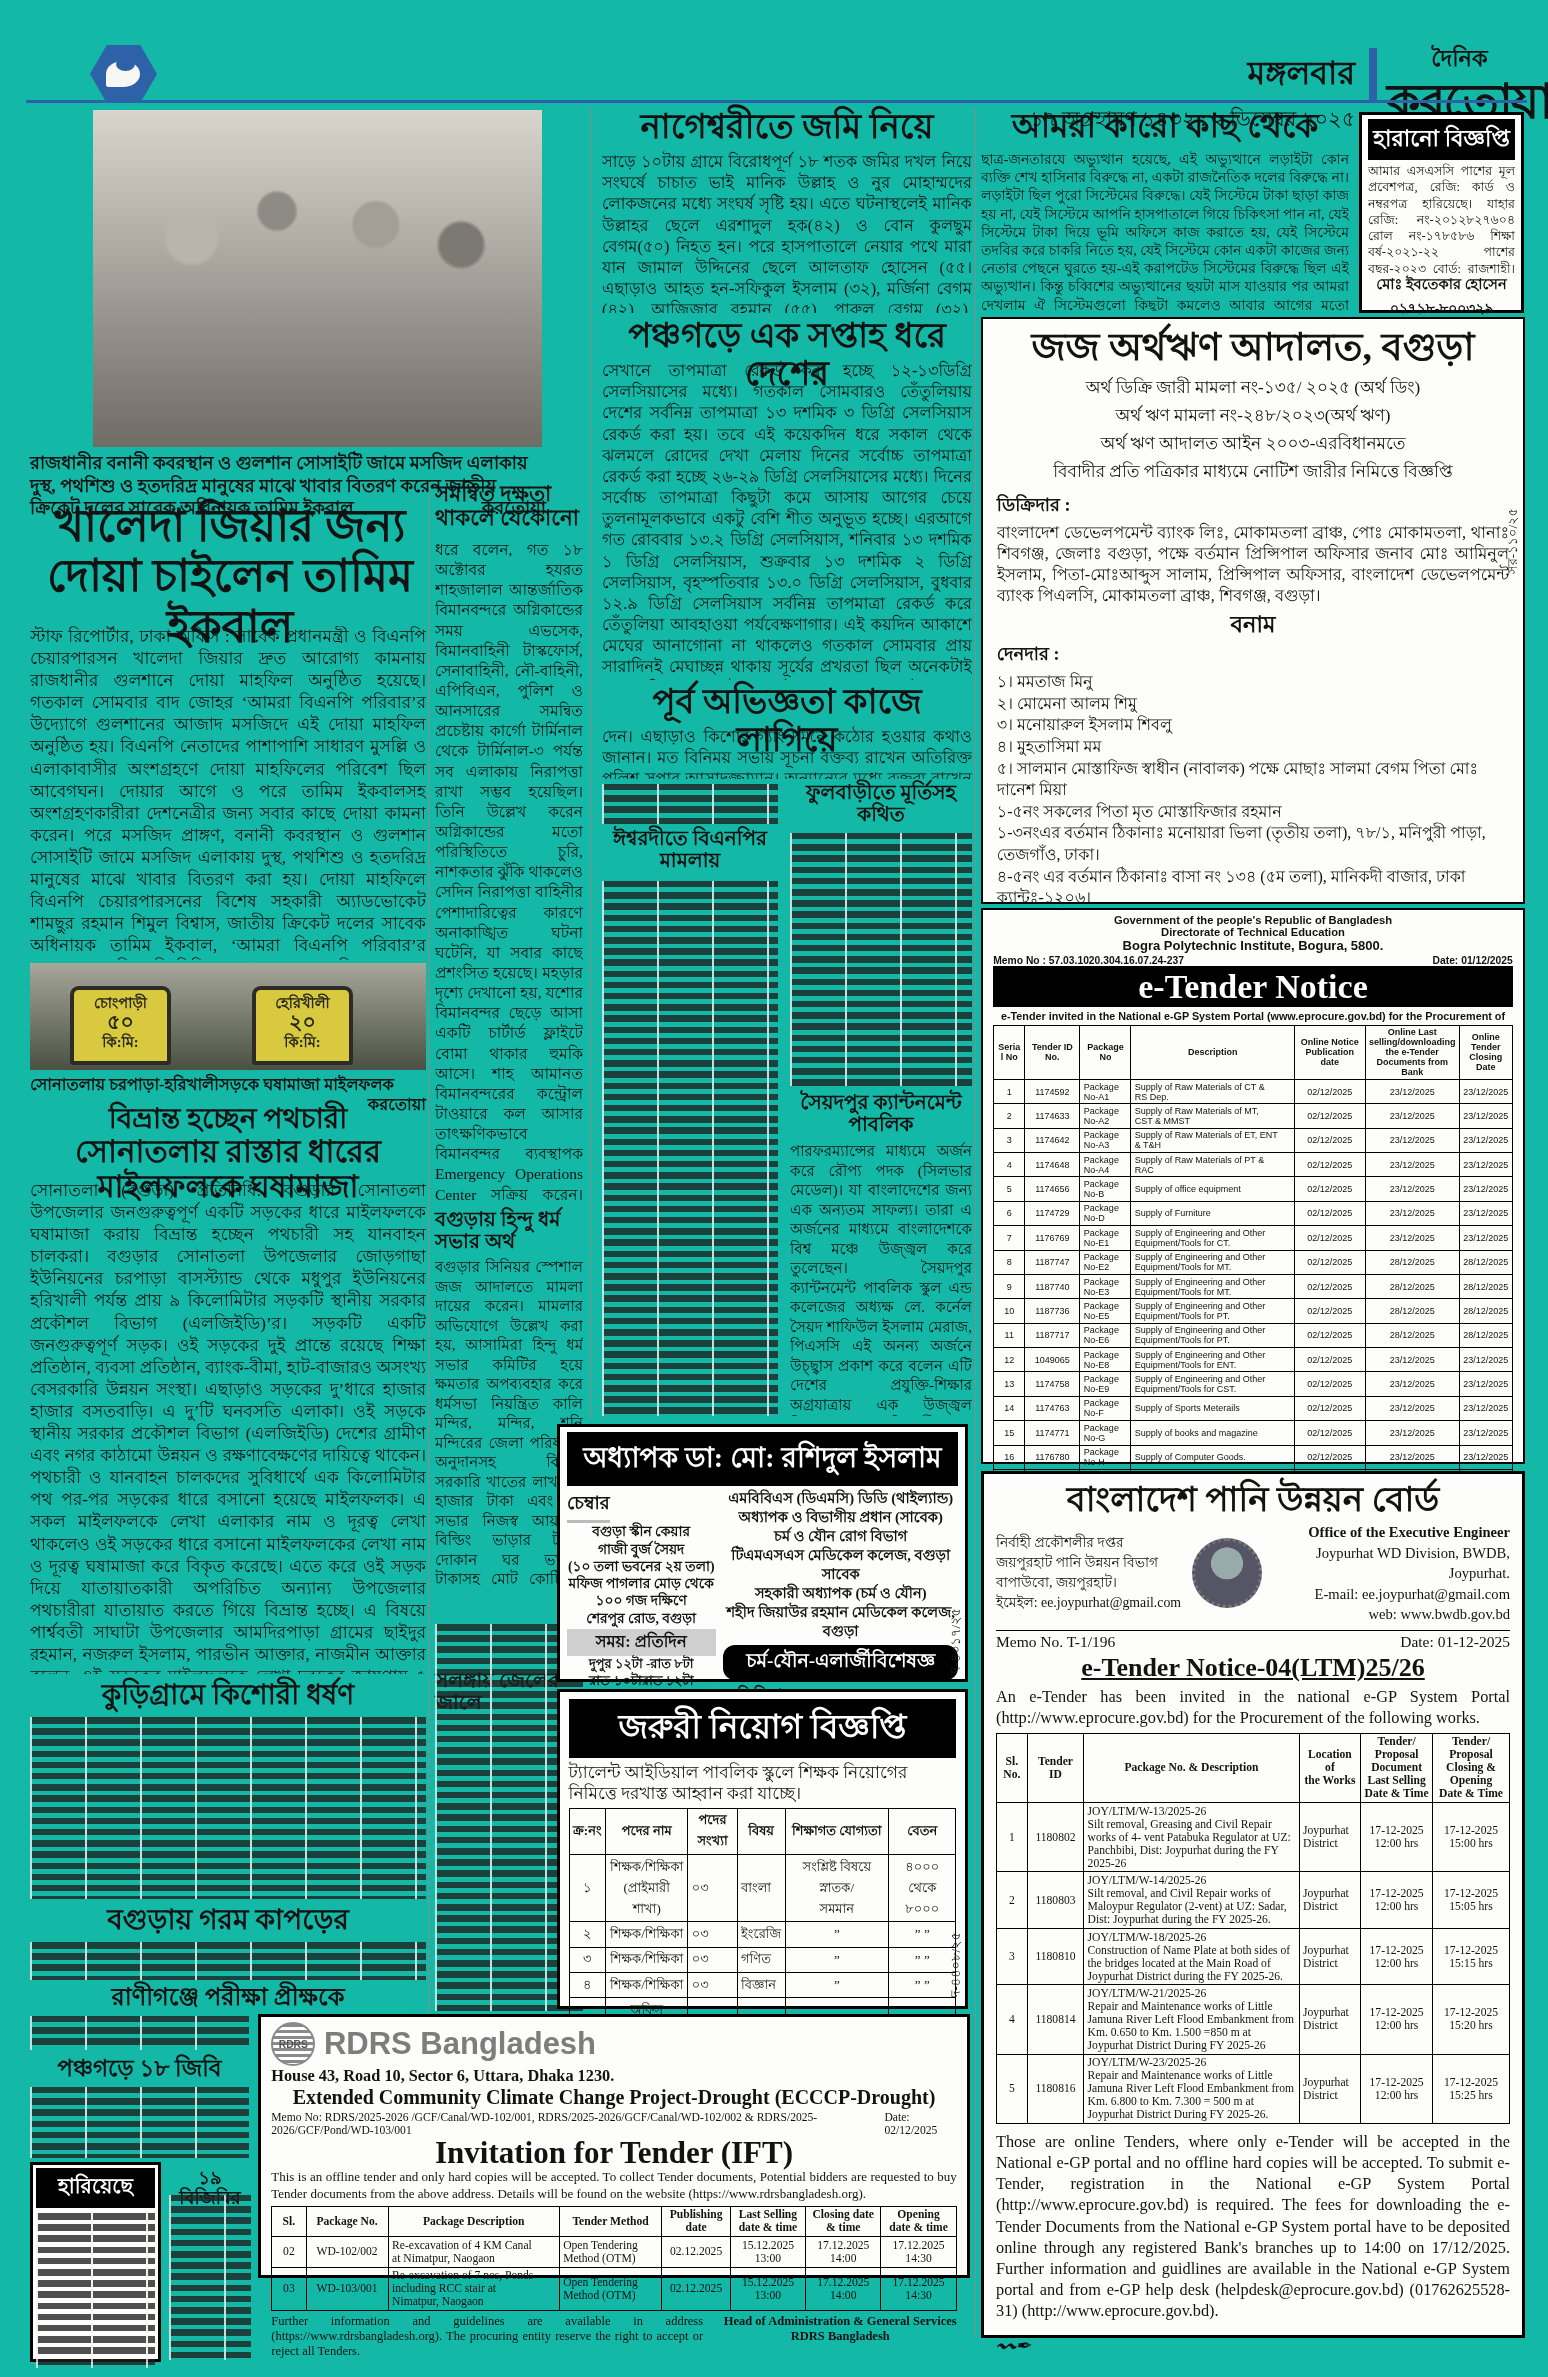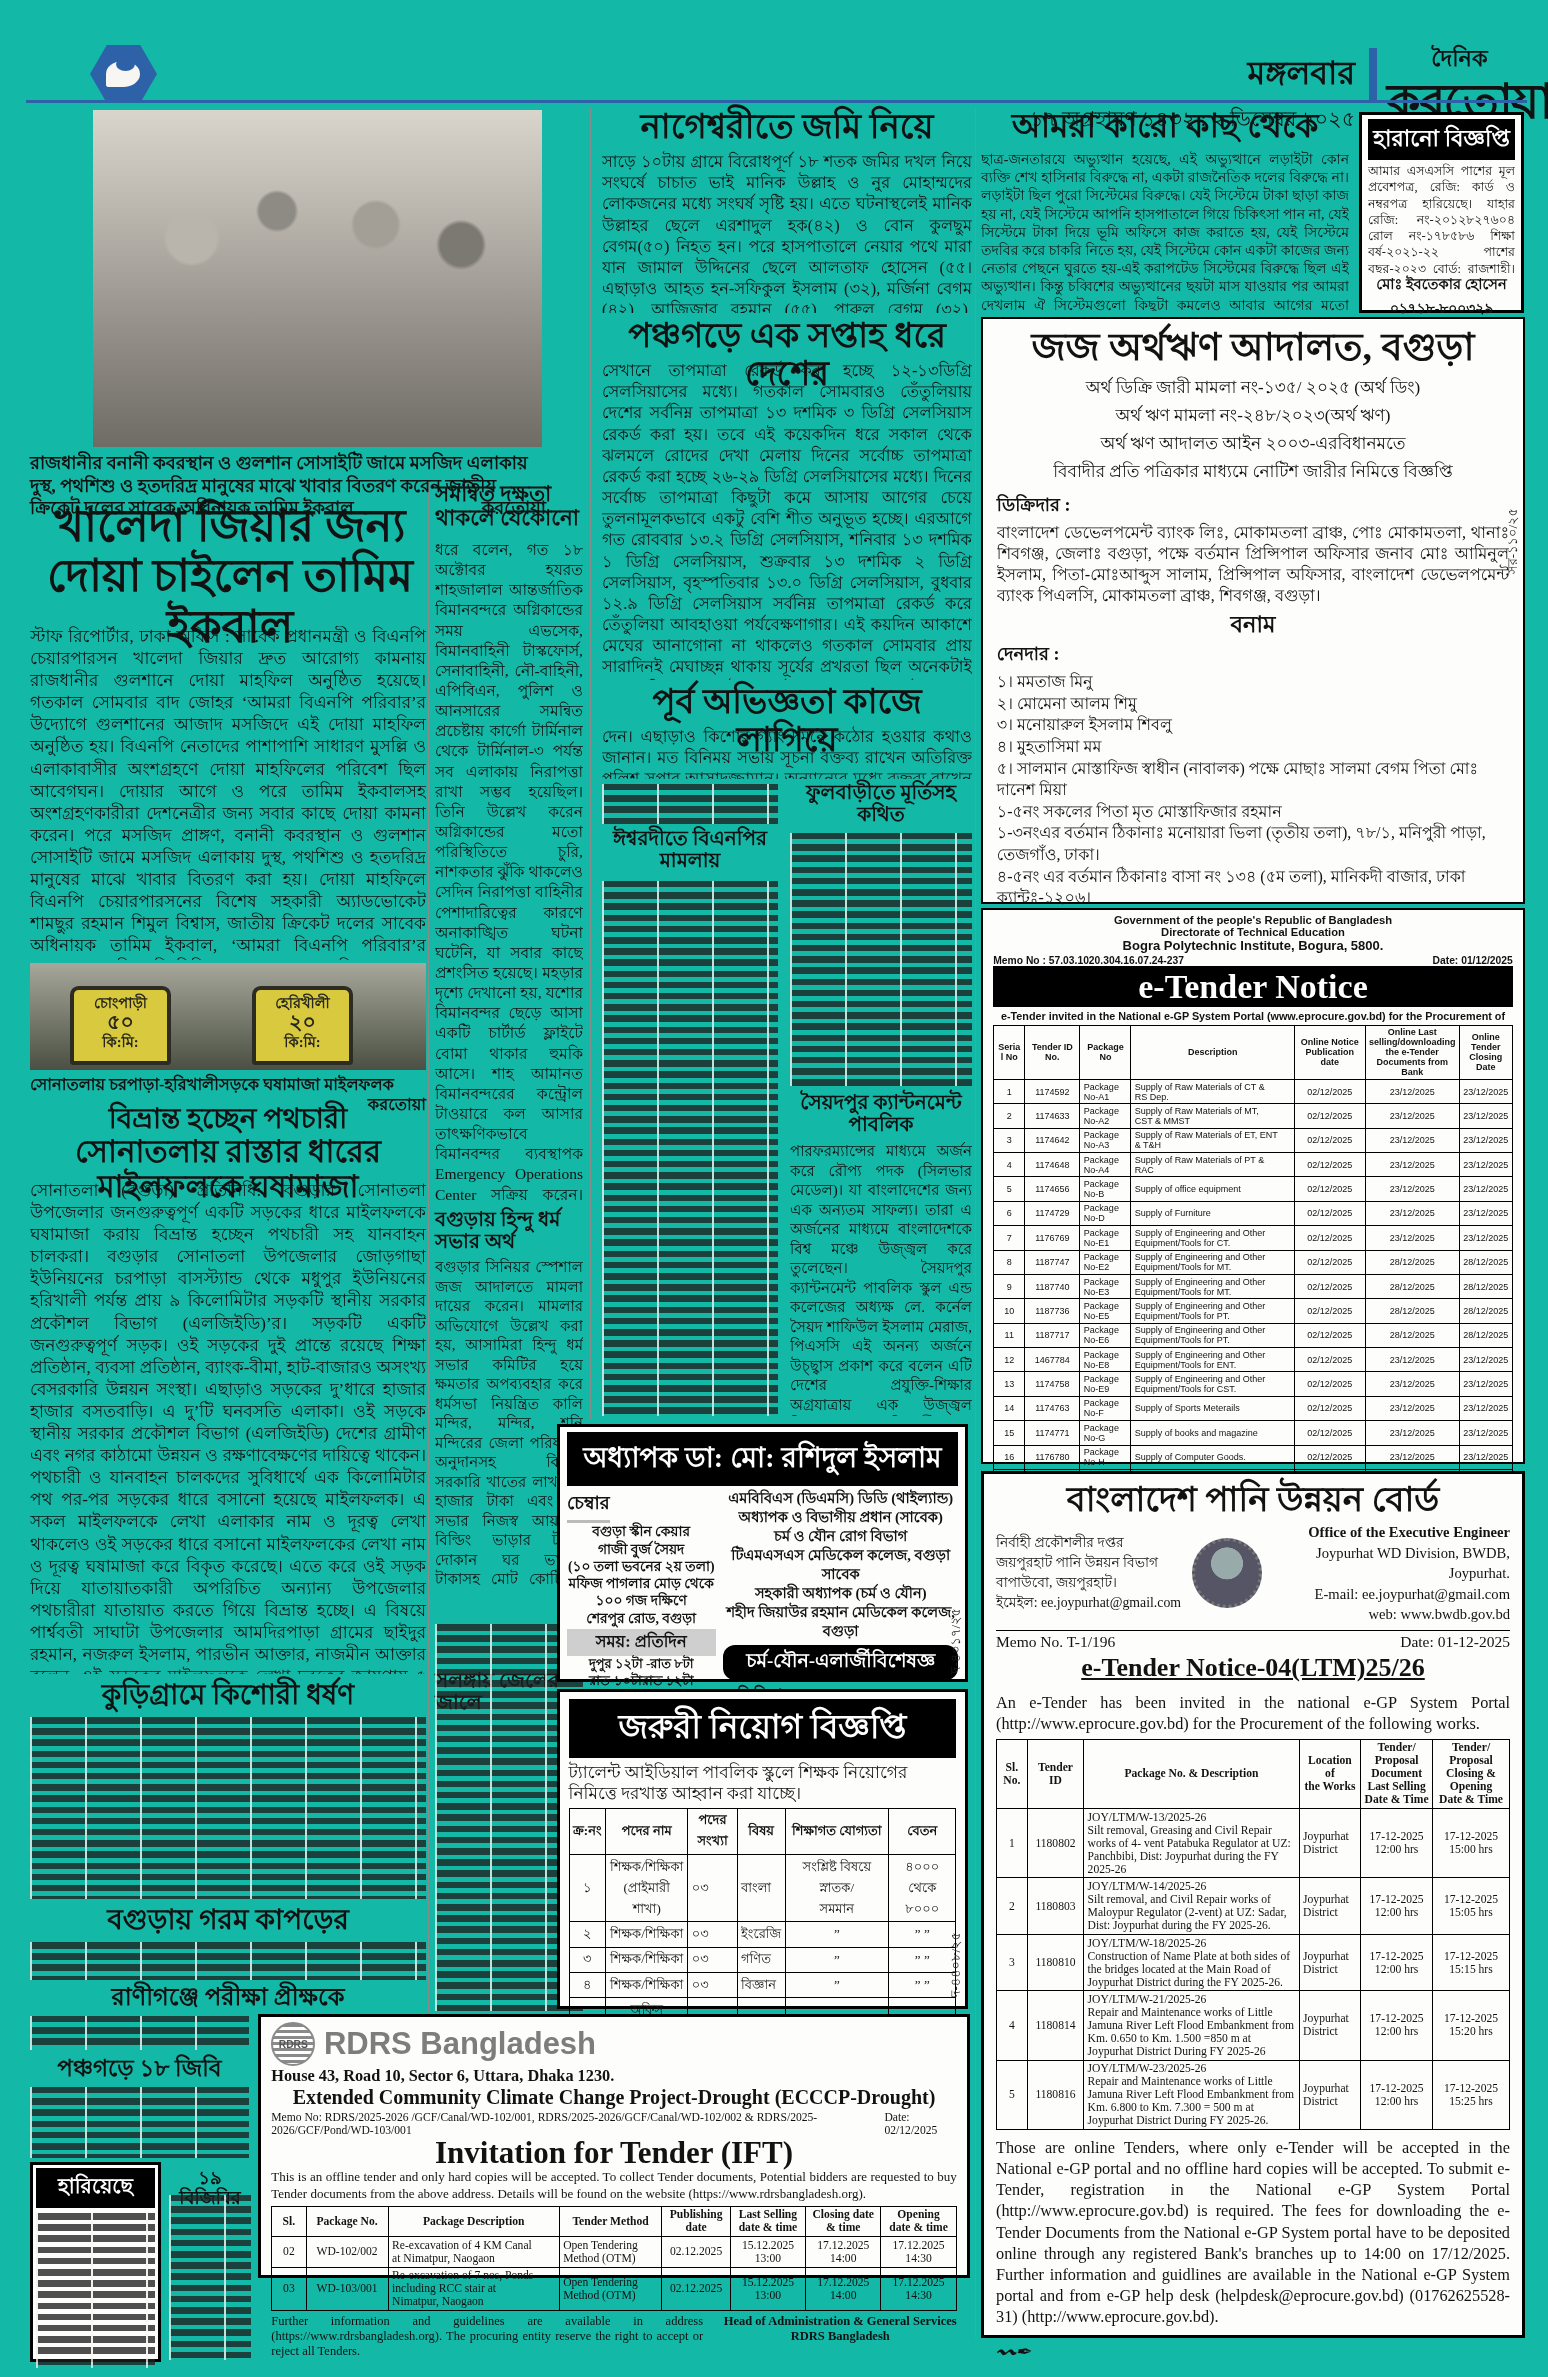--- a/index.html
+++ b/index.html
@@ -528,21 +528,21 @@
               <td class="left">Package
 No-E6</td>
               <td class="left">Supply of Engineering and Other
 Equipment/Tools for PT.</td>
               <td>02/12/2025</td>
               <td>28/12/2025</td>
               <td>28/12/2025</td>
             </tr>
             <tr>
               <td>12</td>
-              <td>1467784</td>
+              <td>1049065</td>
               <td class="left">Package
 No-E8</td>
               <td class="left">Supply of Engineering and Other
 Equipment/Tools for ENT.</td>
               <td>02/12/2025</td>
               <td>23/12/2025</td>
               <td>23/12/2025</td>
             </tr>
             <tr>
               <td>13</td>
@@ -642,21 +642,21 @@
             <div style="font-size: 14.6px;">E-mail: ee.joypurhat@gmail.com</div>
             <div style="font-size: 14.6px;">web: www.bwdb.gov.bd</div>
           </div>
       </div>
     </div>
     <div style="border-top:1.7px solid #000;margin-top:5.2px;display:flex;justify-content:space-between;font-size:15.5px;padding-top:2.6px;">
       <span>Memo No. T-1/196</span>
       <span>Date: 01-12-2025</span>
     </div>
     <div class="hl u" style="font-size:26px;margin-top:1.7px;">e-Tender Notice-04(LTM)25/26</div>
-    <div class="bd" style="font-size:16.3px;margin-top:10px;">An e-Tender has been invited in the national e-GP System Portal (http://www.eprocure.gov.bd) for the Procurement of the following works.</div>
+    <div class="bd" style="font-size:16.3px;margin-top:4px;">An e-Tender has been invited in the national e-GP System Portal (http://www.eprocure.gov.bd) for the Procurement of the following works.</div>
     <div style="margin-top:4.3px;">
         <table class="tbl" style="font-size: 11.6px;">
           <colgroup>
             <col style="width: 6%;">
             <col style="width: 11%;">
             <col style="width: 42%;">
             <col style="width: 12%;">
             <col style="width: 14%;">
             <col style="width: 15%;">
           </colgroup>

